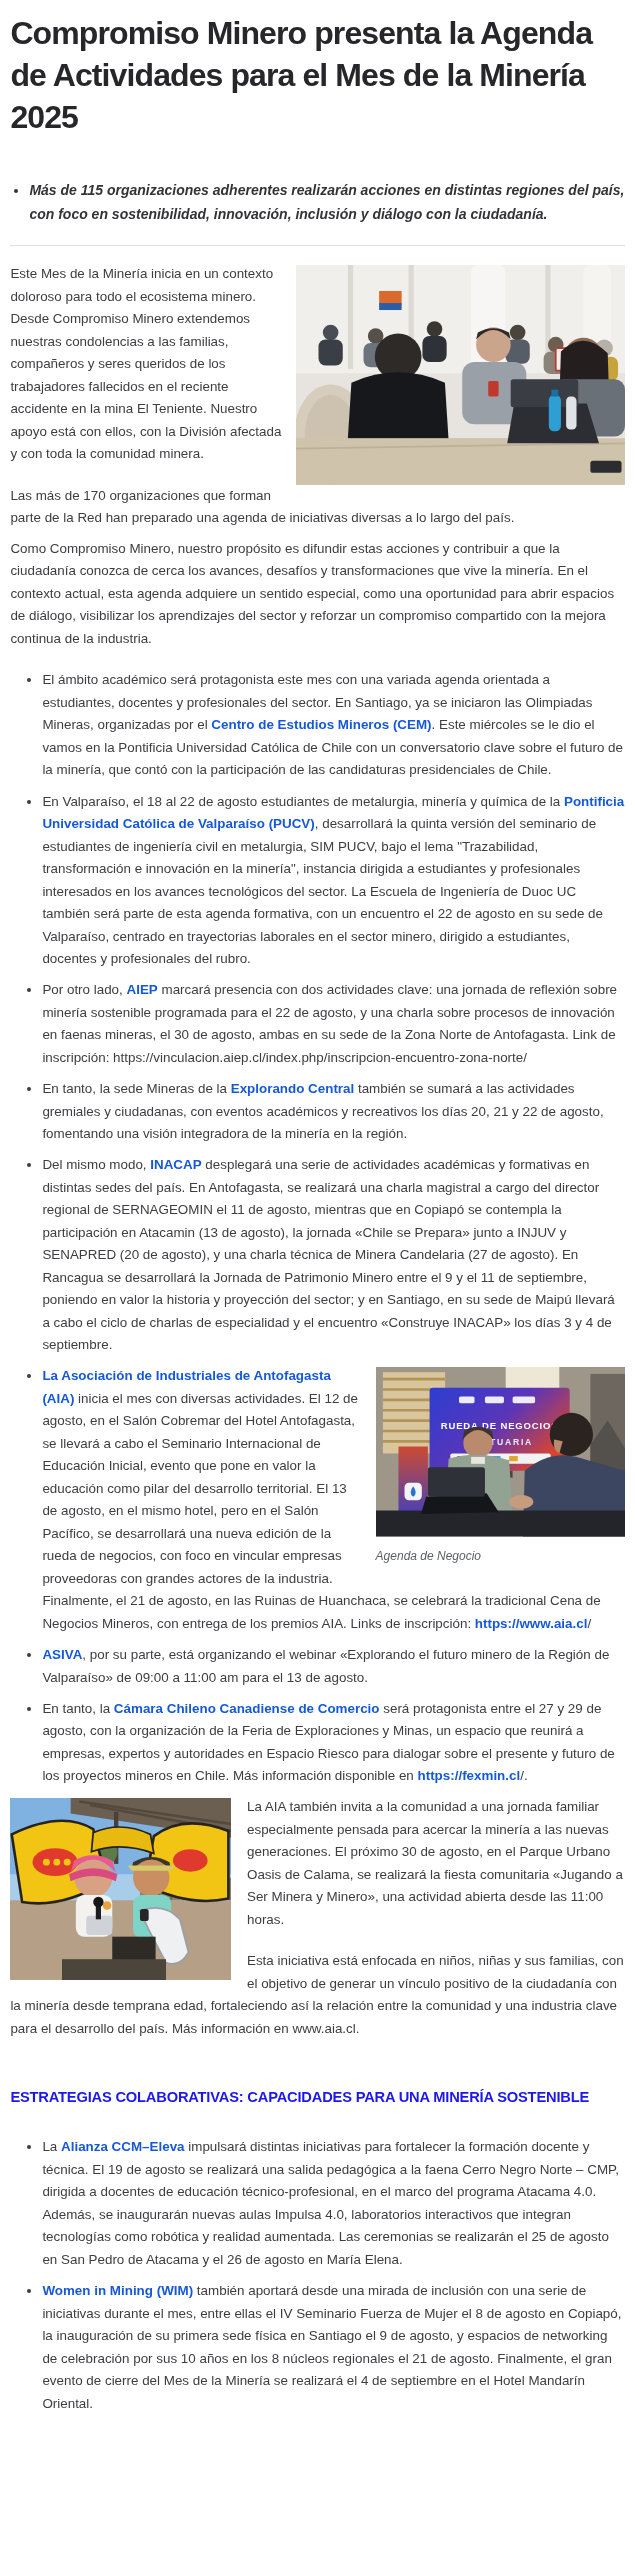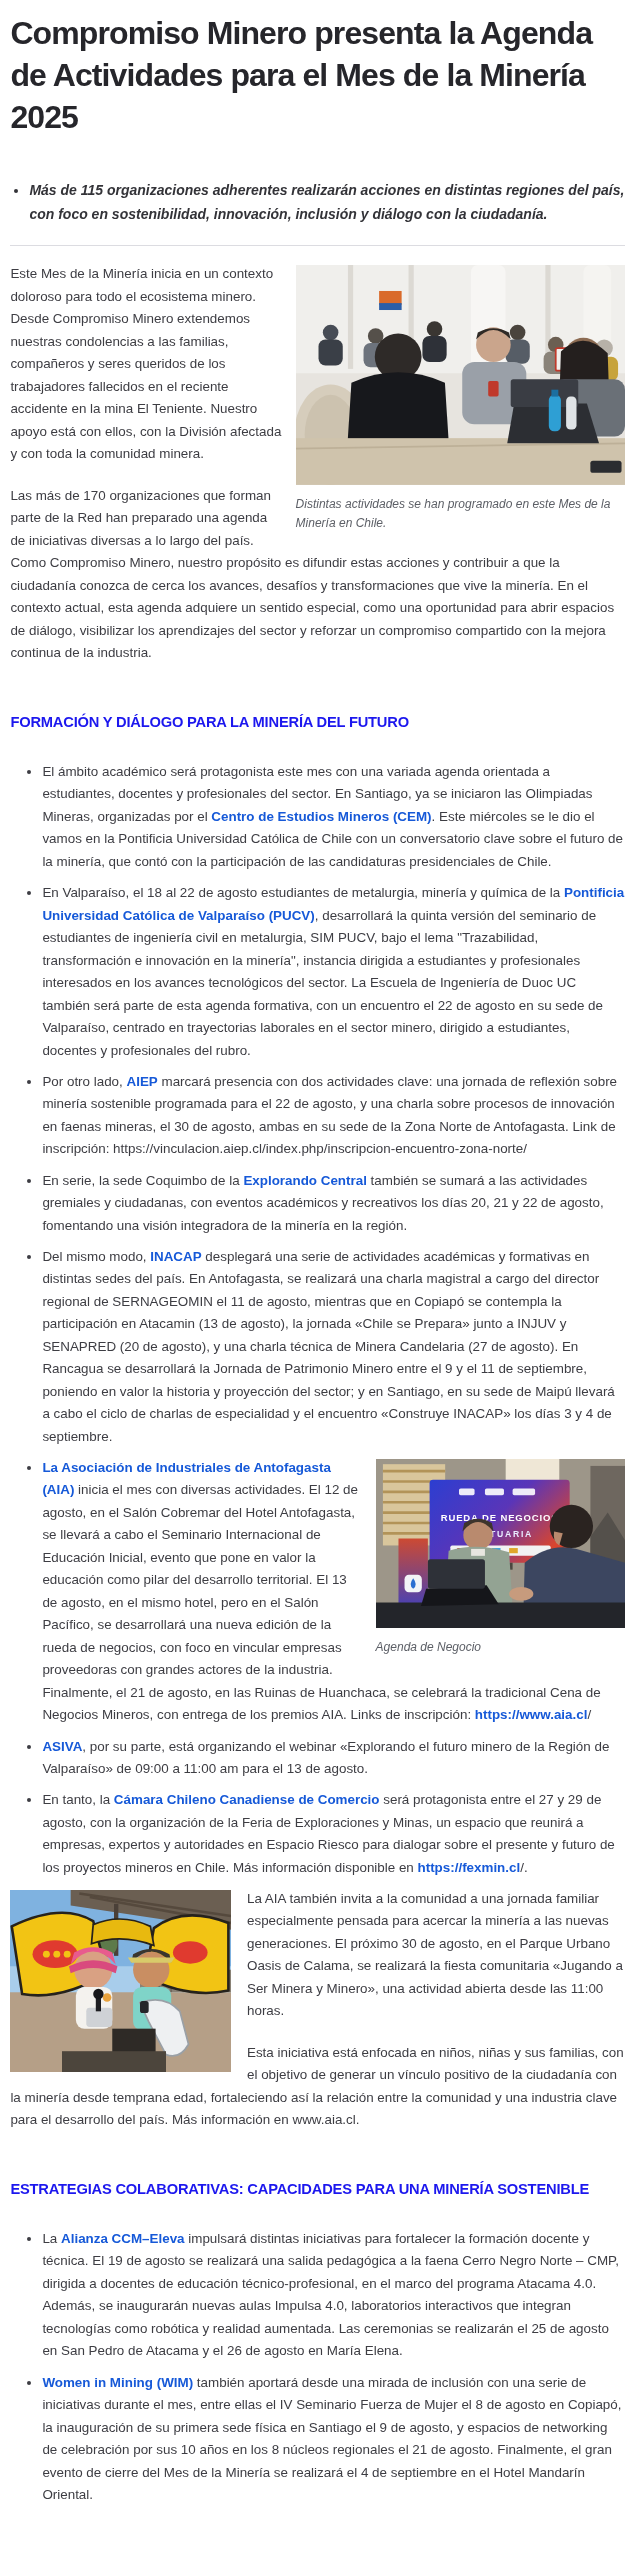--- a/index.html
+++ b/index.html
@@ -19,21 +19,21 @@
     font-size:32px;line-height:42px;font-weight:bold;color:var(--title-text);
     letter-spacing:-0.9px;margin:5.2px 0 0 0;
   }
   ul.intro{
     margin:40px 0 19px 0;padding:0 0 0 19px;
     font-weight:bold;font-style:italic;font-size:14px;line-height:24px;color:#333338;
   }
   hr.divider{border:none;border-top:0.9px solid var(--divider);margin:0 0 17.3px 0;}
   p.body{font-size:13.4px;line-height:22.5px;margin:0 0 19px 0;}
   p.mb0{margin-bottom:0;}
-  p.mt0{margin-top:0;}
+  p.mt0{margin-top:8px;}
   h2.sec{
     clear:both;font-size:14.7px;line-height:19px;font-weight:bold;
     color:var(--heading-blue);margin:29px 0 29px 0;letter-spacing:-0.2px;
   }
   ul.bullets{margin:0;padding:0 0 0 32px;font-size:13.4px;line-height:22.5px;}
   ul.bullets li{margin:0 0 8.7px 0;}
   a.lnk{color:var(--link-blue);font-weight:bold;text-decoration:none;}
   figure.fig{margin:0;}
   figure.fig-right{float:right;margin:1.7px 0 7px 14px;}
   figure.fig-left{float:left;margin:1.7px 15.6px 7px 0;}
@@ -101,33 +101,31 @@
         <rect x="298" y="132" width="82" height="66" rx="12" fill="#6a7077"></rect>
         <rect x="0" y="200" width="380" height="54" fill="#cfc3ac"></rect>
         <path d="M0 212 L380 206" stroke="#bdb098" stroke-width="2" fill="none"></path>
         <polygon points="252,160 336,160 350,206 244,206" fill="#2c2e33"></polygon>
         <rect x="248" y="132" width="78" height="32" rx="3" fill="#3a3d44"></rect>
         <rect x="292" y="150" width="14" height="42" rx="6" fill="#2e9fd4"></rect>
         <rect x="295" y="144" width="8" height="8" fill="#1b6fa0"></rect>
         <rect x="312" y="152" width="12" height="38" rx="5" fill="#dfe3e6"></rect>
         <rect x="340" y="226" width="36" height="14" rx="3" fill="#2a2c30"></rect>
       </svg>
-      <figcaption>Distintas actividades se han programado en este Mes de la Minería en Chile.</figcaption>
     </figure>
     <p class="body">Este Mes de la Minería inicia en un contexto doloroso para todo el ecosistema minero. Desde Compromiso Minero extendemos nuestras condolencias a las familias, compañeros y seres queridos de los trabajadores fallecidos en el reciente accidente en la mina El Teniente. Nuestro apoyo está con ellos, con la División afectada y con toda la comunidad minera.</p>
     <p class="body mb0">Las más de 170 organizaciones que forman parte de la Red han preparado una agenda de iniciativas diversas a lo largo del país.</p>
     <p class="body mt0">Como Compromiso Minero, nuestro propósito es difundir estas acciones y contribuir a que la ciudadanía conozca de cerca los avances, desafíos y transformaciones que vive la minería. En el contexto actual, esta agenda adquiere un sentido especial, como una oportunidad para abrir espacios de diálogo, visibilizar los aprendizajes del sector y reforzar un compromiso compartido con la mejora continua de la industria.</p>
   </section>
 
-  <h2 class="sec">FORMACIÓN Y DIÁLOGO PARA LA MINERÍA DEL FUTURO</h2>
   <ul class="bullets">
       <li><span>El ámbito académico será protagonista este mes con una variada agenda orientada a estudiantes, docentes y profesionales del sector. En Santiago, ya se iniciaron las Olimpiadas Mineras, organizadas por el </span><a href="#" class="lnk">Centro de Estudios Mineros (CEM)</a><span>.  Este miércoles se le dio el vamos en la Pontificia Universidad Católica de Chile con un conversatorio clave sobre el futuro de la minería, que contó con la participación de las candidaturas presidenciales de Chile.</span></li>
       <li><span>En Valparaíso, el 18 al 22 de agosto estudiantes de metalurgia, minería y química de la </span><a href="#" class="lnk">Pontificia Universidad Católica de Valparaíso (PUCV)</a><span>, desarrollará la quinta versión del seminario de estudiantes de ingeniería civil en metalurgia, SIM PUCV, bajo el lema "Trazabilidad, transformación e innovación en la minería", instancia dirigida a estudiantes y profesionales interesados en los avances tecnológicos del sector. La Escuela de Ingeniería de Duoc UC también será parte de esta agenda formativa, con un encuentro el 22 de agosto en su sede de Valparaíso, centrado en trayectorias laborales en el sector minero, dirigido a estudiantes, docentes y profesionales del rubro.</span></li>
       <li><span>Por otro lado, </span><a href="#" class="lnk">AIEP</a><span> marcará presencia con dos actividades clave: una jornada de reflexión sobre minería sostenible programada para el 22 de agosto, y una charla sobre procesos de innovación en faenas mineras, el 30 de agosto, ambas en su sede de la Zona Norte de Antofagasta. Link de inscripción: https://vinculacion.aiep.cl/index.php/inscripcion-encuentro-zona-norte/</span></li>
-      <li><span>En serie, la sede Coquimbo de la </span><a href="#" class="lnk">Explorando Central</a><span> también se sumará a las actividades gremiales y ciudadanas, con eventos académicos y recreativos los días 20, 21 y 22 de agosto, fomentando una visión integradora de la minería en la región.</span></li>
+      <li><span>En tanto, la sede Mineras de la </span><a href="#" class="lnk">Explorando Central</a><span> también se sumará a las actividades gremiales y ciudadanas, con eventos académicos y recreativos los días 20, 21 y 22 de agosto, fomentando una visión integradora de la minería en la región.</span></li>
       <li><span>Del mismo modo, </span><a href="#" class="lnk">INACAP</a><span> desplegará una serie de actividades académicas y formativas en distintas sedes del país. En Antofagasta, se realizará una charla magistral a cargo del director regional de SERNAGEOMIN el 11 de agosto, mientras que en Copiapó se contempla la participación en Atacamin (13 de agosto), la jornada «Chile se Prepara» junto a INJUV y SENAPRED (20 de agosto), y una charla técnica de Minera Candelaria (27 de agosto). En Rancagua se desarrollará la Jornada de Patrimonio Minero entre el 9 y el 11 de septiembre, poniendo en valor la historia y proyección del sector; y en Santiago, en su sede de Maipú llevará a cabo el ciclo de charlas de especialidad y el encuentro «Construye INACAP» los días 3 y 4 de septiembre.</span></li>
     </ul>
 
   <section class="clearfix">
     <figure class="fig fig-right w288">
       <svg viewBox="0 0 288 196" xmlns="http://www.w3.org/2000/svg" role="img">
         <defs>
           <linearGradient id="scr" x1="0" y1="0" x2="1" y2="0.6">
             <stop offset="0" stop-color="#2c3ed1"></stop>
             <stop offset="0.55" stop-color="#5a35b8"></stop>

